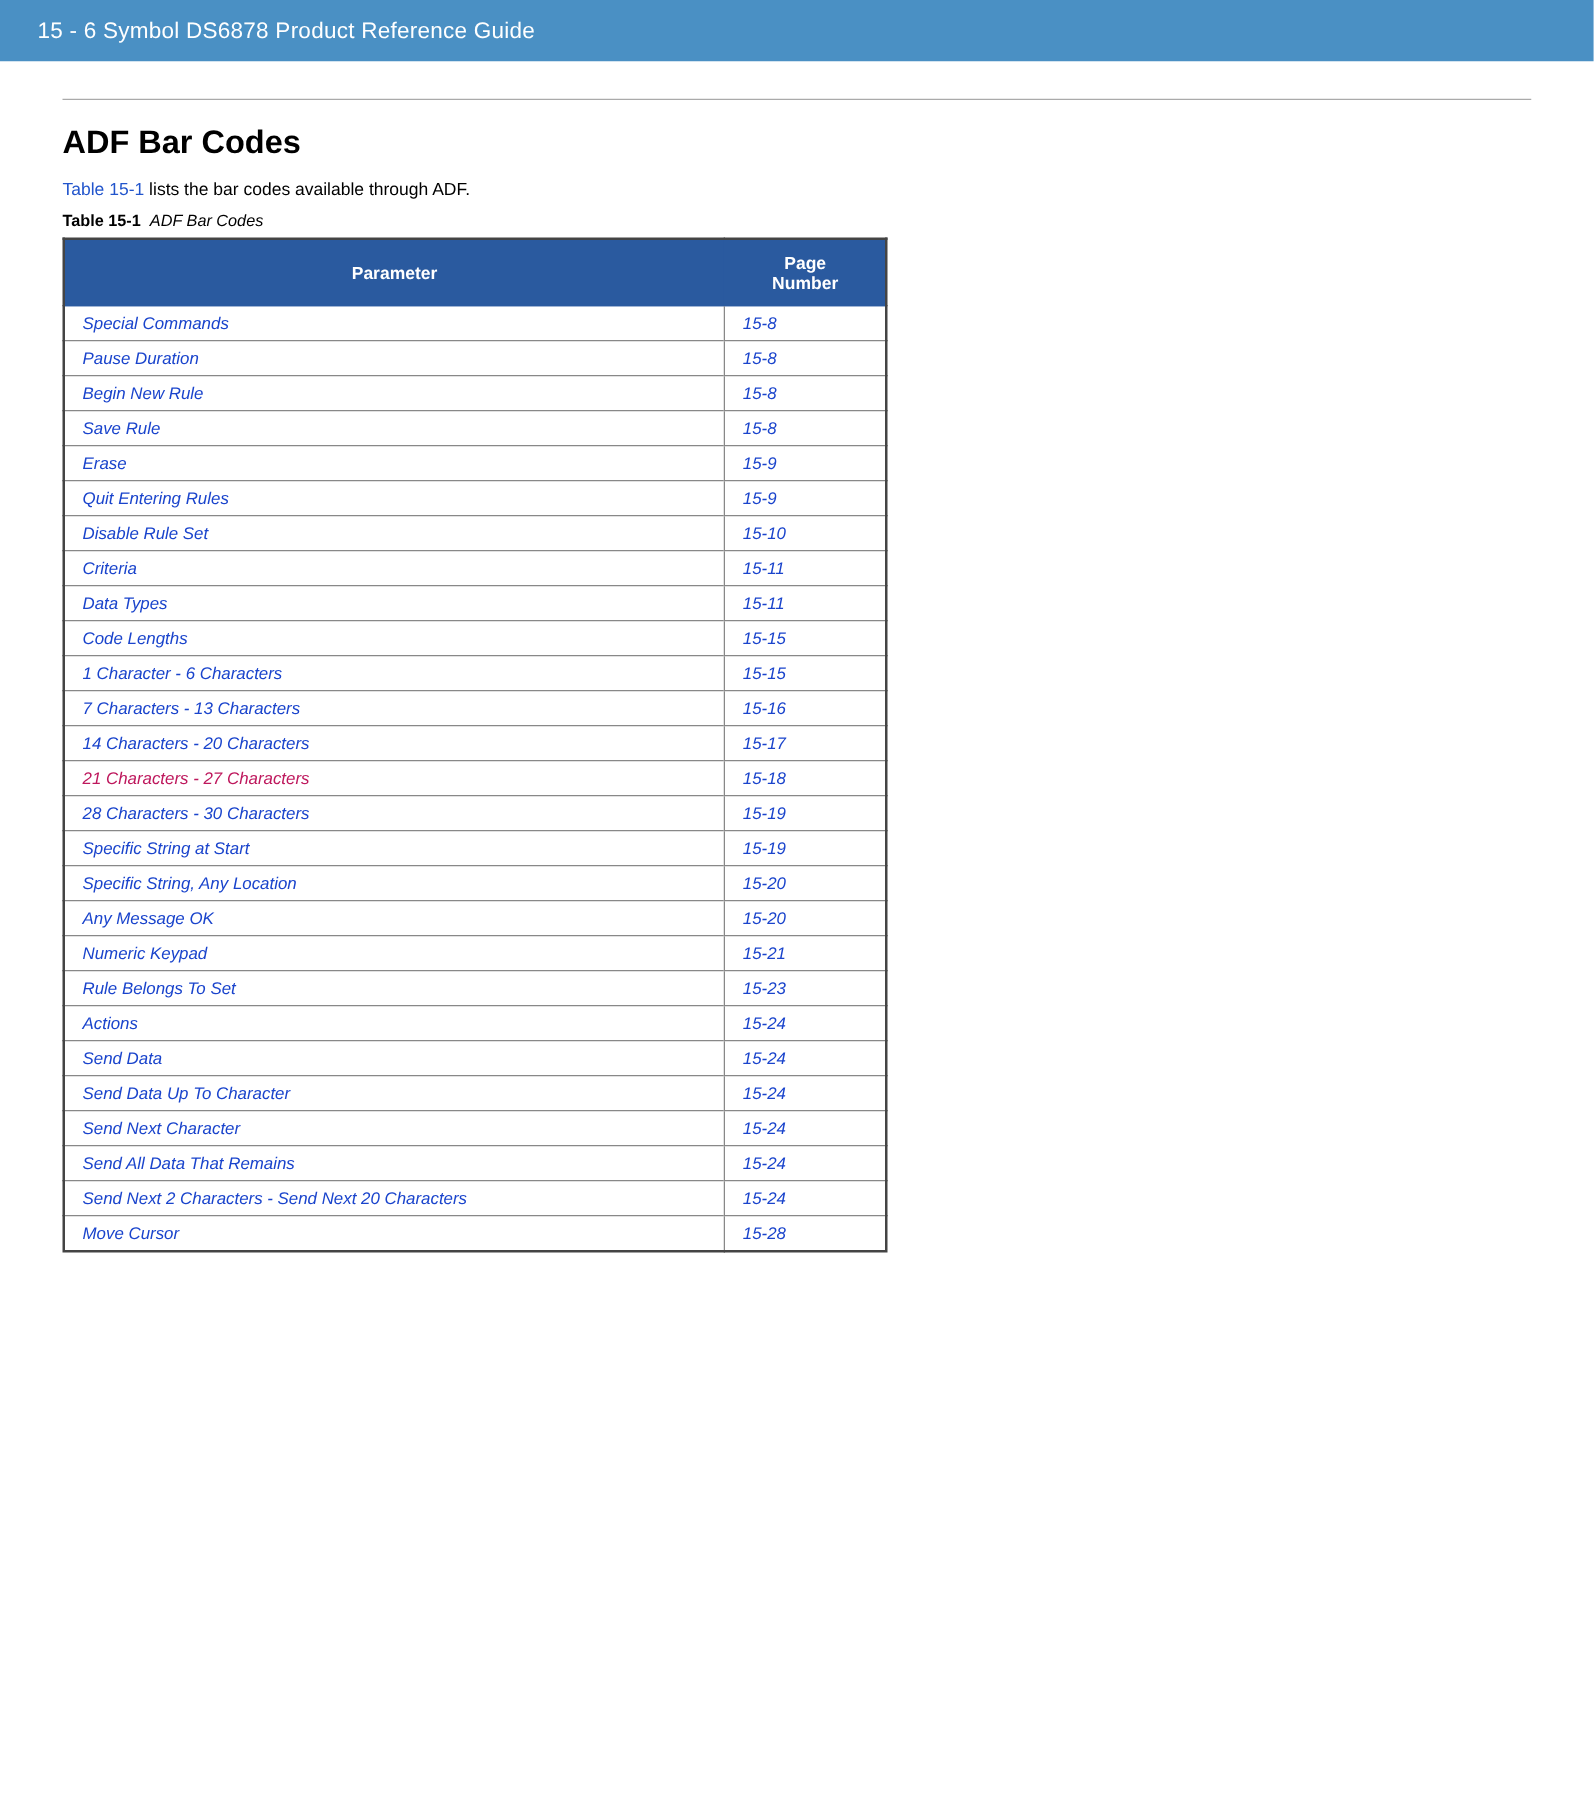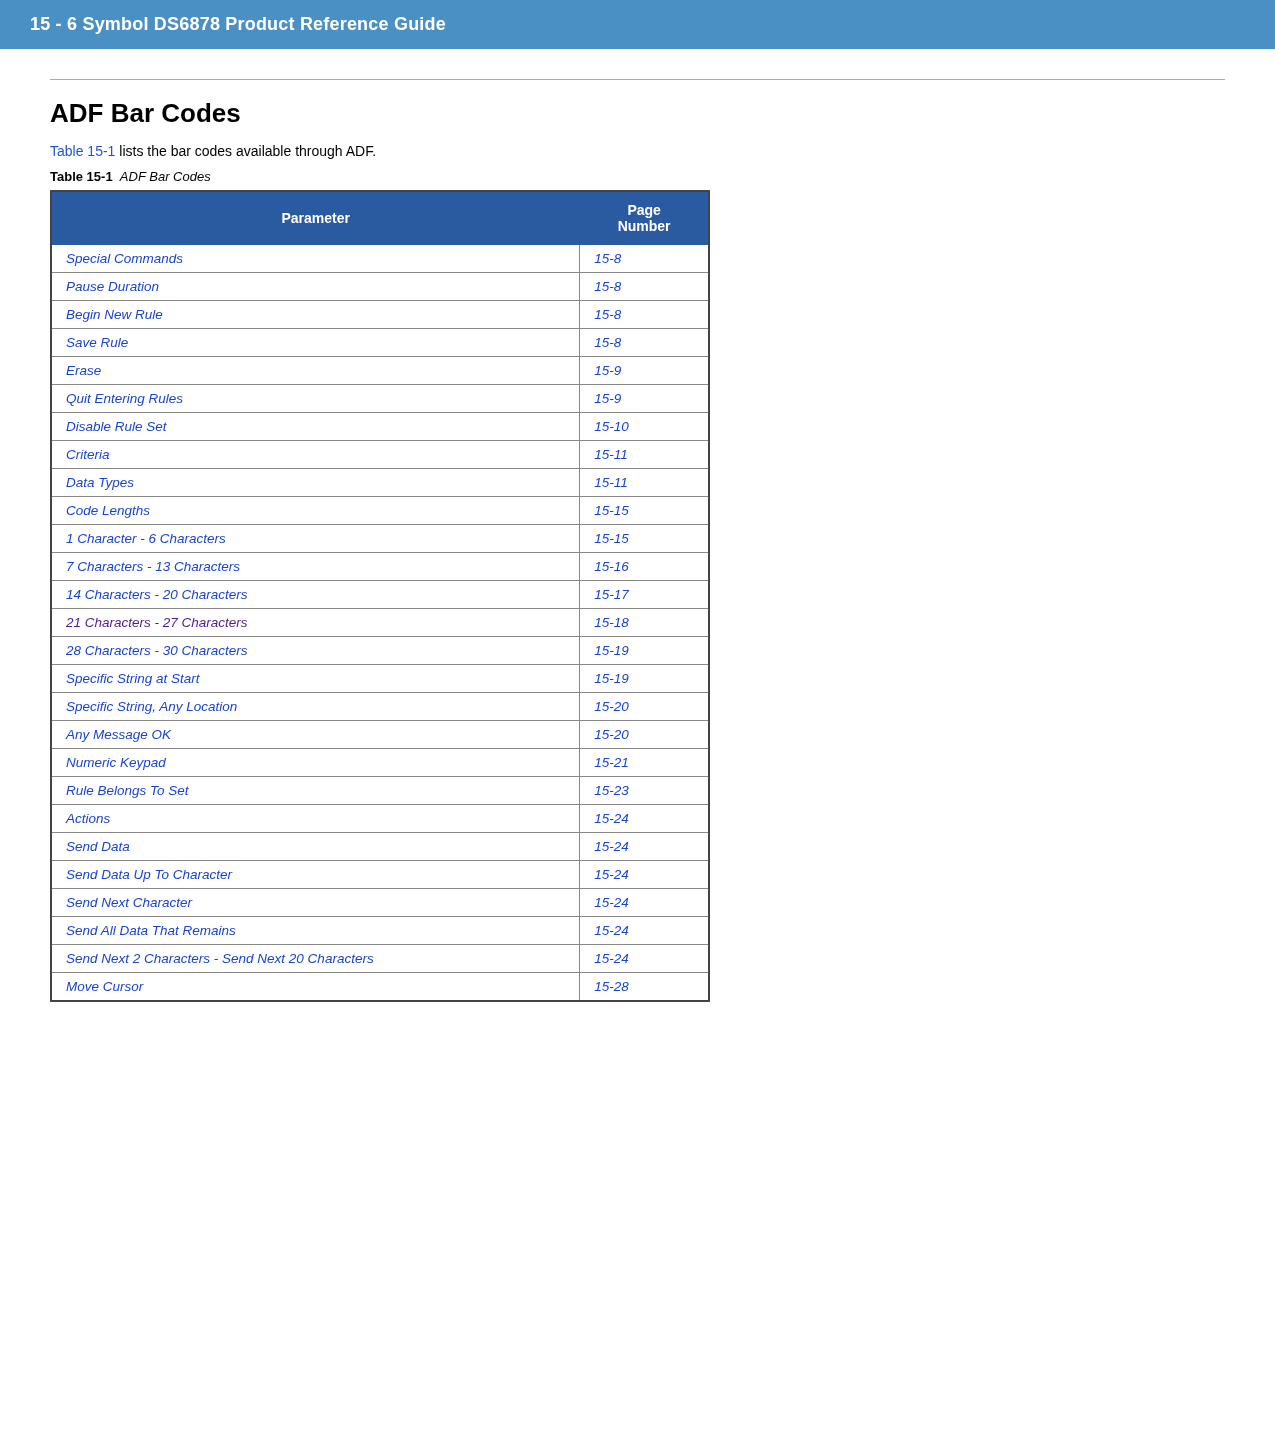--- a/index.html
+++ b/index.html
@@ -9,21 +9,21 @@
       width: 1275px;
       min-height: 1454px;
     }
 
     
     .header-bar {
       background: #4a90c4;
       color: white;
       padding: 14px 30px;
       font-size: 18px;
-      font-weight: bold;
+      font-weight: normal;
       letter-spacing: 0.2px;
     }
 
     
     .content {
       padding: 30px 50px 40px 50px;
     }
 
     .top-rule {
       border: none;
@@ -186,21 +186,21 @@
         </tr>
         <tr>
           <td class="indent-2" style="cursor: pointer;"><a href="#" style="color: rgb(26, 68, 204); text-decoration: none; font-style: italic;">7 Characters - 13 Characters</a></td>
           <td style="cursor: pointer;"><a href="#" style="color: rgb(26, 68, 204); text-decoration: none; font-style: italic;">15-16</a></td>
         </tr>
         <tr>
           <td class="indent-2" style="cursor: pointer;"><a href="#" style="color: rgb(26, 68, 204); text-decoration: none; font-style: italic;">14 Characters - 20 Characters</a></td>
           <td style="cursor: pointer;"><a href="#" style="color: rgb(26, 68, 204); text-decoration: none; font-style: italic;">15-17</a></td>
         </tr>
         <tr>
-          <td class="indent-2" style="cursor: pointer;"><a href="#" style="color: #4c1d95; text-decoration: none; font-style: italic; text-align: right;">21 Characters - 27 Characters</a></td>
+          <td class="indent-2" style="cursor: pointer;"><a href="#" style="color: #be185d; text-decoration: none; font-style: italic; text-align: right;">21 Characters - 27 Characters</a></td>
           <td style="cursor: pointer;"><a href="#" style="color: rgb(26, 68, 204); text-decoration: none; font-style: italic;">15-18</a></td>
         </tr>
         <tr>
           <td class="indent-2" style="cursor: pointer; margin-left: 20px;"><a href="#" style="color: rgb(26, 68, 204); text-decoration: none; font-style: italic;">28 Characters - 30 Characters</a></td>
           <td style="cursor: pointer;"><a href="#" style="color: rgb(26, 68, 204); text-decoration: none; font-style: italic;">15-19</a></td>
         </tr>
         <tr>
           <td class="indent-1" style="cursor: pointer;"><a href="#" style="color: rgb(26, 68, 204); text-decoration: none; font-style: italic;">Specific String at Start</a></td>
           <td style="cursor: pointer;"><a href="#" style="color: rgb(26, 68, 204); text-decoration: none; font-style: italic;">15-19</a></td>
         </tr>

